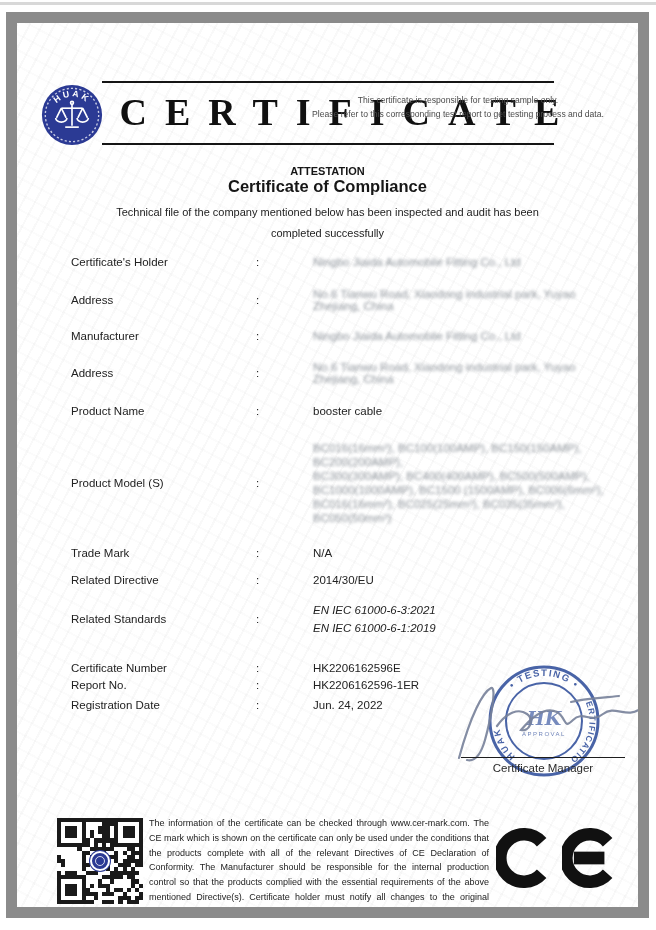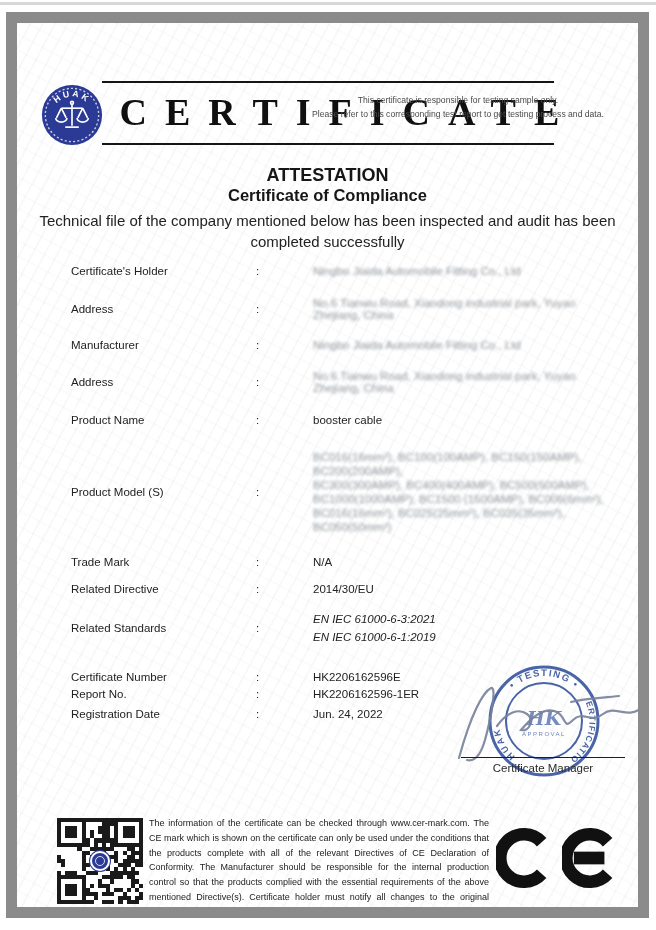--- a/index.html
+++ b/index.html
@@ -19,23 +19,23 @@
   .logo { position:absolute; left:22px; top:1px; width:66px; height:66px; }
   .disclaimer { position:absolute; right:12px; top:12px; width:336px; text-align:center;
                 font-size:8.6px; line-height:14px; color:#4a4a4a; }
 
   
   .banner { margin:58px auto 0; width:452px; border-top:2px solid #151515;
             border-bottom:2px solid #151515; padding:7px 0 9px; text-align:center; }
   .banner h1 { font-family:"Liberation Serif", serif; font-weight:bold; font-size:38px;
                letter-spacing:18px; padding-left:18px; color:#101010; white-space:nowrap; }
 
-  .attestation { margin-top:20px; text-align:center; font-size:18px; font-weight:bold; color:#161616; }
+  .attestation { margin-top:20px; text-align:center; font-size:11px; font-weight:bold; color:#161616; }
   .compliance  { text-align:center; font-size:16.5px; font-weight:bold; color:#161616; }
-  .intro { margin-top:6px; text-align:center; font-size:15px; line-height:20.5px; color:#222; }
+  .intro { margin-top:6px; text-align:center; font-size:11px; line-height:20.5px; color:#222; }
 
   
   .fields { margin-top:13px; padding-left:54px; padding-right:30px; }
   .frow { display:grid; grid-template-columns:156px 28px 1fr; align-items:center; color:#222;gap:29px; }
   .frow .lab { font-size:11.5px; }
   .frow .col { font-size:11.5px; }
   .frow .val { font-size:11.5px; }
   .frow .val .line { display:block; }
   .blurred { color:#8e949b; filter:blur(1.6px); }
   .model-lines { font-size:10px; line-height:14px; }

